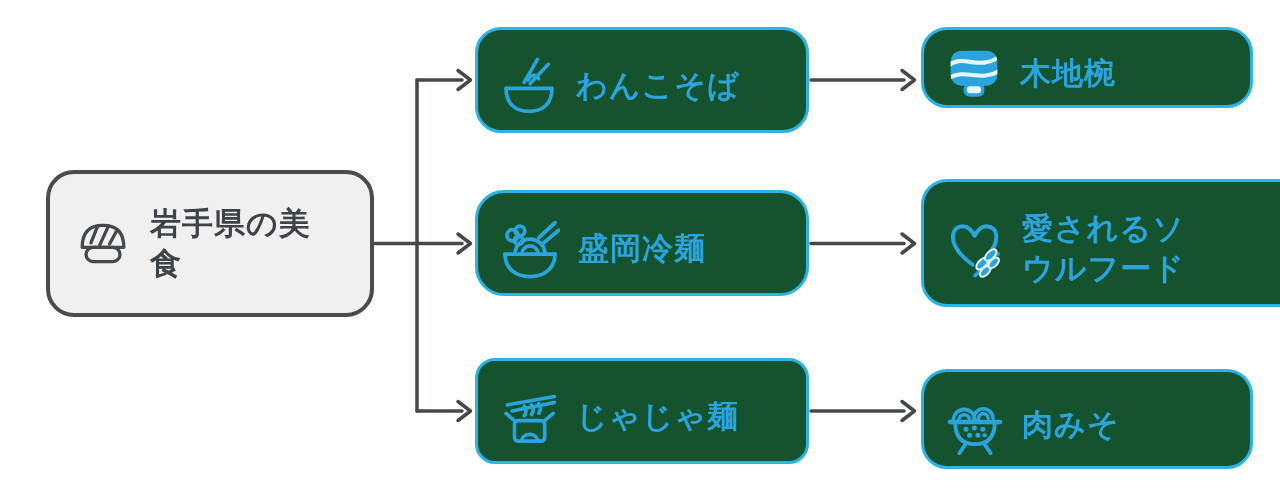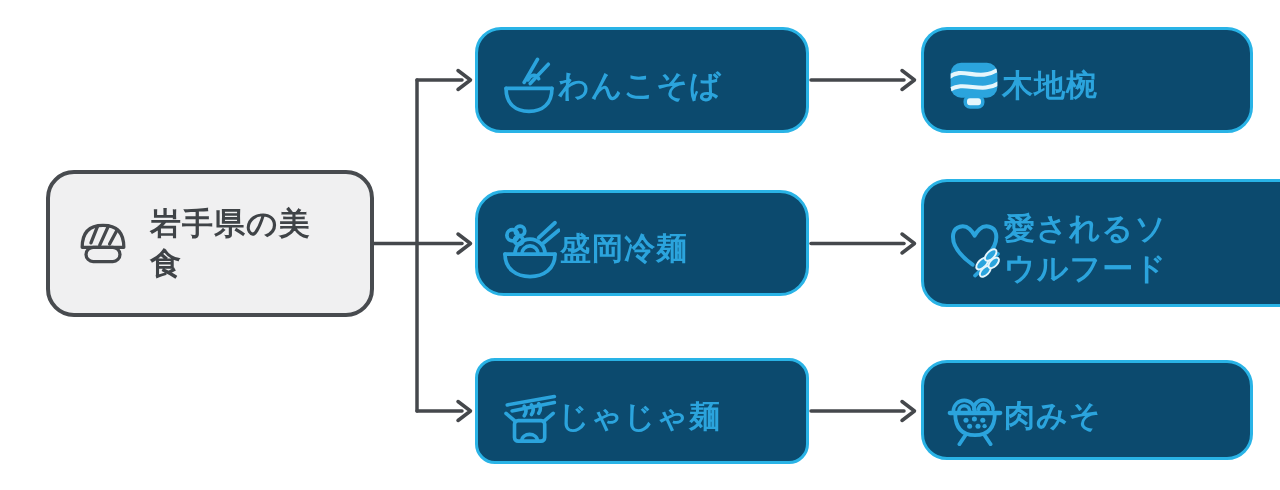--- a/index.html
+++ b/index.html
@@ -3,39 +3,39 @@
 <meta charset="utf-8">
 <style>
   html,body{margin:0;padding:0;background:#ffffff;}
   .canvas{
     position:relative;width:1280px;height:490px;background:#ffffff;
     font-family:"Liberation Sans","DejaVu Sans",sans-serif;overflow:hidden;
   }
   .connectors{position:absolute;left:0;top:0;pointer-events:none;}
   .node{
     position:absolute;display:flex;align-items:center;box-sizing:border-box;
-    border-radius:26px;background:#0c4a6e;border:3.5px solid #29b3e6;
-    color:#2ba4dd;padding:12px 18px 0 22px;
+    border-radius:26px;background:#14532d;border:3.5px solid #29b3e6;
+    color:#2ba4dd;padding:12px 18px 0 22px;gap:18px;
   }
   .node .label{
     font-size:31px;font-weight:700;line-height:1.28;letter-spacing:1px;
     word-break:break-all;
   }
   .node .icon{flex:0 0 auto;display:flex;align-items:center;justify-content:center;}
   .node.root{
     background:#f0f0f1;border:4px solid #484b4f;color:#3f4347;
     padding:0 22px 0 26px;gap:20px;border-radius:28px;
   }
   .root-box   {left:46px;  top:170px; width:328px; height:147px;}
   .mid-1      {left:475px; top:27px;  width:334px; height:106px;}
   .mid-2      {left:475px; top:190px; width:334px; height:106px;border-radius:29px;}
   .mid-3      {left:475px; top:358px; width:334px; height:106px;border-radius:20px;}
-  .right-1    {left:921px; top:27px;  width:332px; height:106px;}
+  .right-1    {left:921px; top:27px;  width:332px; height:81px;}
   .right-2    {left:921px; top:179px; width:400px; height:128px;}
-  .right-3    {left:921px; top:360px; width:332px; height:100px;}
+  .right-3    {left:921px; top:369px; width:332px; height:100px;}
   .w160{max-width:165px;}
   svg.glyph{display:block;}
 </style>
 </head>
 <body>
 
 <div class="canvas">
 
   <svg class="connectors" width="1280" height="490" viewBox="0 0 1280 490">
     <g fill="none" stroke="#45484c" stroke-width="3.5" stroke-linecap="round" stroke-linejoin="round">

